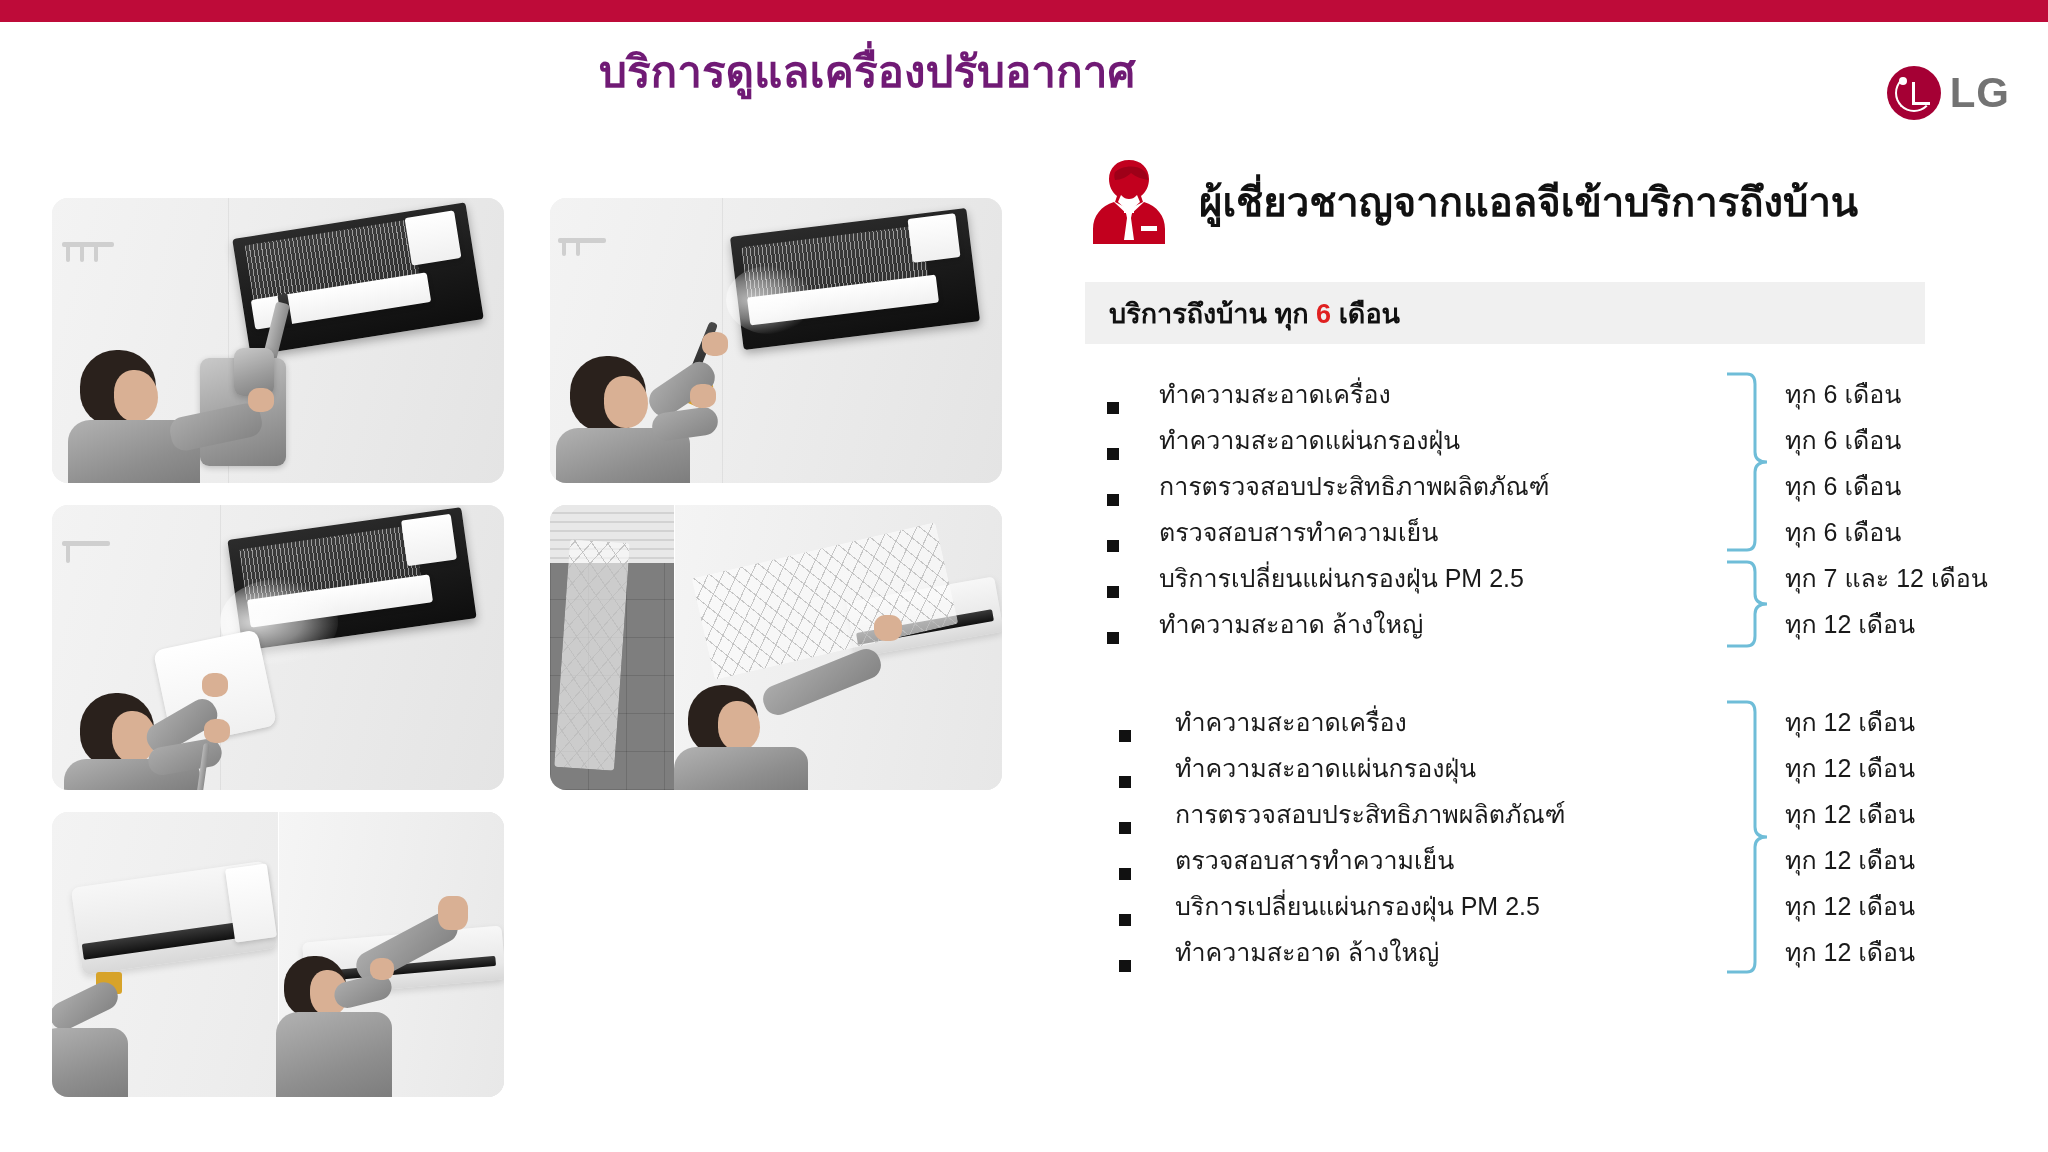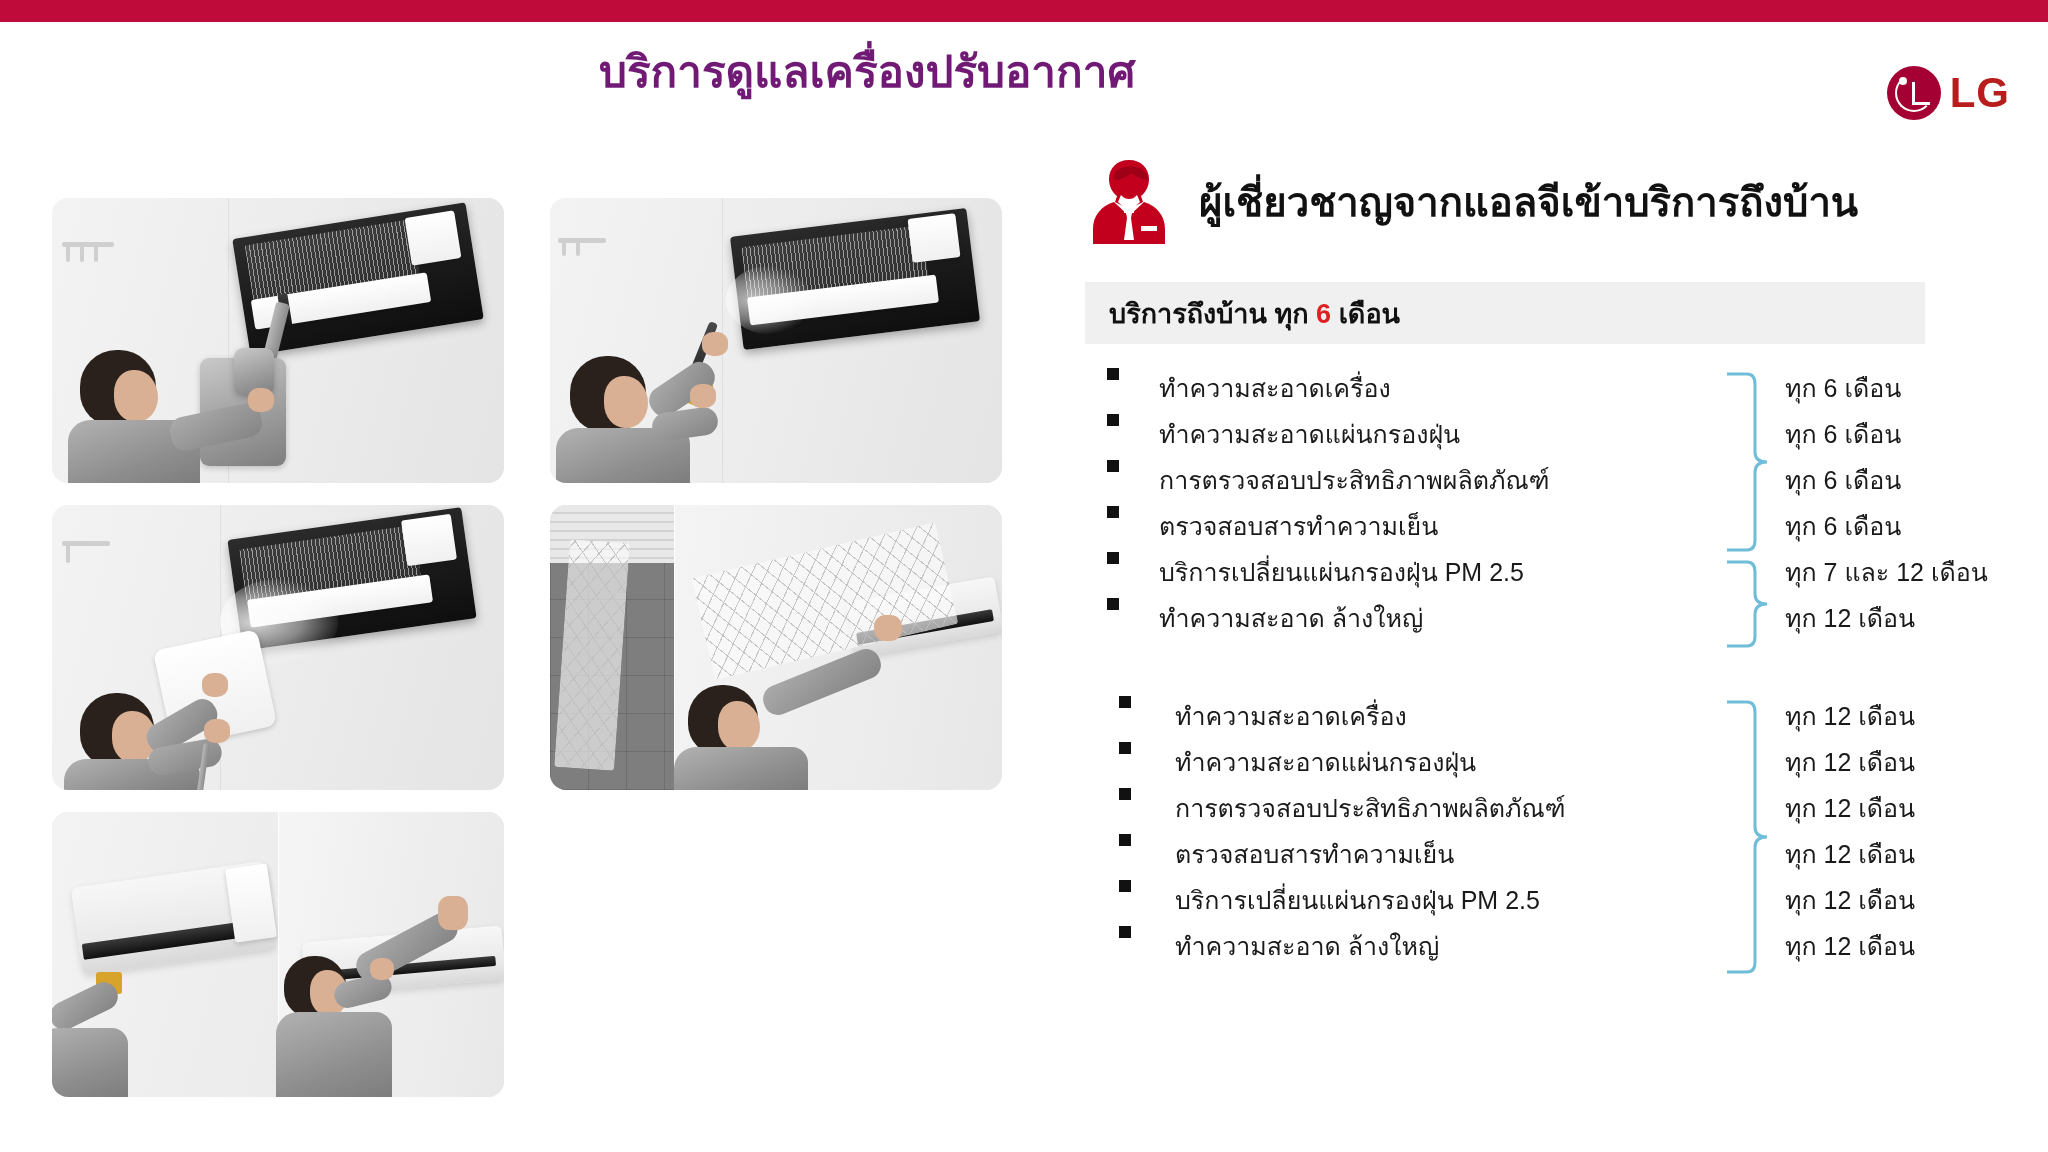--- a/index.html
+++ b/index.html
@@ -93,21 +93,21 @@
   }
   .lg-mark .mouth {
     position: absolute;
     left: 25px; top: 36px;
     width: 18px; height: 3px;
     background: #ffffff;
   }
   .lg-word {
     font-size: 42px;
     font-weight: bold;
-    color: #b91c1c;
+    color: #737373;
     letter-spacing: 1px;
     line-height: 1;
   }
 
   
   .photo-grid {
     position: absolute;
     left: 52px; top: 198px;
     width: 950px;
   }
@@ -289,21 +289,21 @@
   }
   .section-bar .num { color: #E02020; }
 
   .svc-table {
     position: relative;
     margin-top: 24px;
     width: 930px;
   }
   .svc-row {
     display: flex;
-    align-items: flex-start;
+    align-items: flex-end;
     height: 46px;
   }
   .svc-bullet {
     width: 12px; height: 12px;
     background: #111111;
     margin-left: 22px;
     margin-right: 40px;
     flex: none;
   }
   .svc-name {

